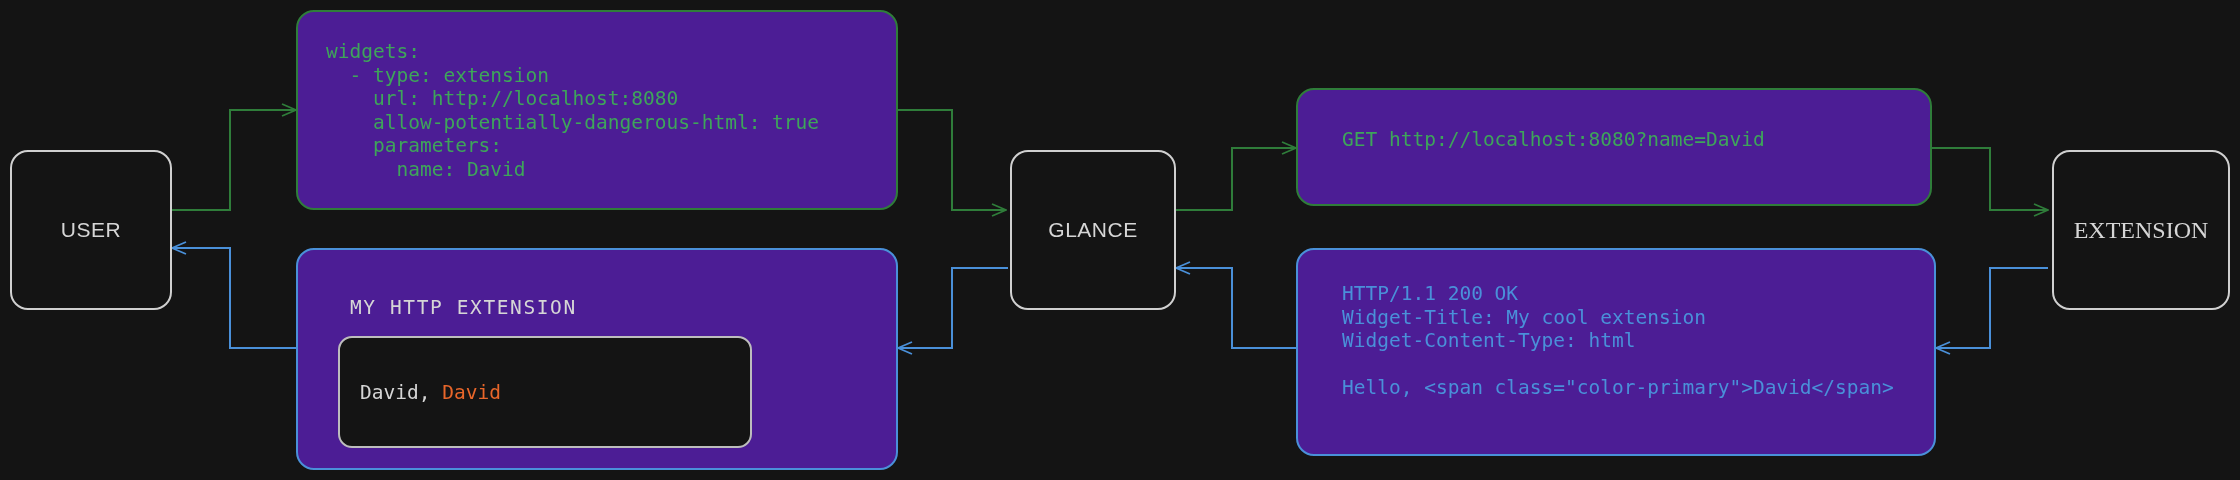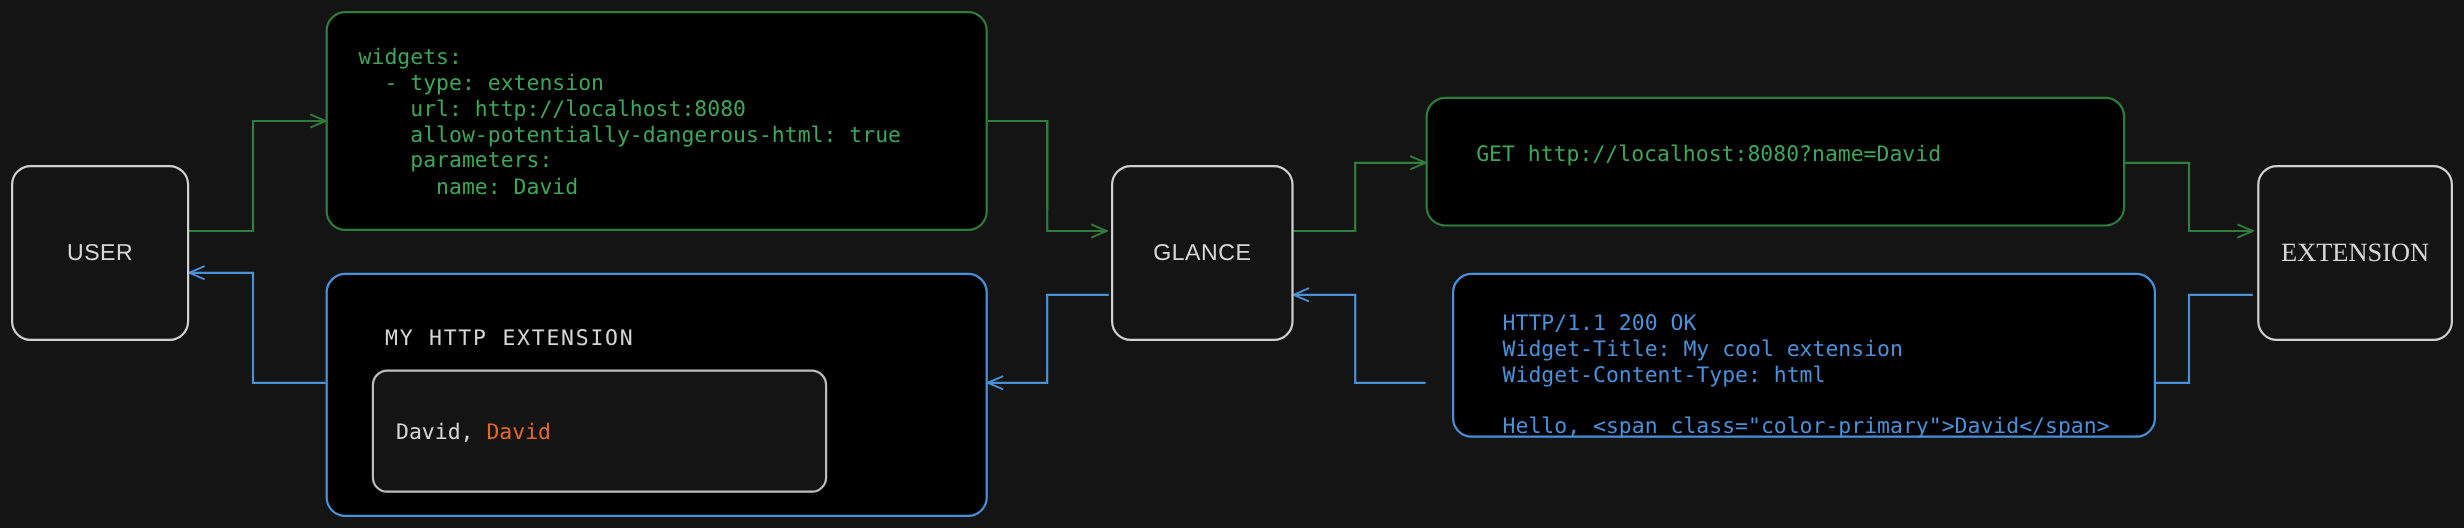--- a/index.html
+++ b/index.html
@@ -8,21 +8,21 @@
   #stage{position:relative;width:2240px;height:480px;background:#141414;}
 
   svg.wires{position:absolute;left:0;top:0;width:2240px;height:480px;overflow:visible;}
 
   .node{position:absolute;border:2px solid #d0d0d0;border-radius:18px;
         background:#141414;display:flex;align-items:center;justify-content:center;}
   .node .lbl{color:#d6d6d6;font-size:21px;letter-spacing:.5px;
              font-family:"Liberation Sans",sans-serif;}
   .node.mono .lbl{font-family:Liberation Serif, serif;font-size:24px;letter-spacing:0;}
 
-  .msgbox{position:absolute;border-radius:18px;background:#000000;box-sizing:border-box;}
+  .msgbox{position:absolute;border-radius:18px;background:#4c1d95;box-sizing:border-box;}
   .msgbox.green{border:2px solid #2f7d3a;}
   .msgbox.blue{border:2px solid #4a90d9;}
 
   .code{font-family:"DejaVu Sans Mono",monospace;font-size:19.5px;line-height:23.5px;
         white-space:pre;}
   .code.green{color:#3ea55a;}
   .code.blue{color:#4a90d9;}
 
   .widget-title{font-family:"DejaVu Sans Mono",monospace;font-size:19.5px;
                 color:#d6d6d6;letter-spacing:1.6px;}
@@ -84,21 +84,21 @@
     url: http://localhost:8080
     allow-potentially-dangerous-html: true
     parameters:
       name: David</pre>
   </div>
 
   <div class="msgbox green" style="left:1296px;top:88px;width:636px;height:118px;">
     <pre class="code green" style="margin:0;position:absolute;left:44px;top:38px;text-align:right;">GET http://localhost:8080?name=David</pre>
   </div>
 
-  <div class="msgbox blue" style="left:1296px;top:248px;width:640px;height:150px;margin-left:24px;">
+  <div class="msgbox blue" style="left:1296px;top:248px;width:640px;height:208px;">
     <pre class="code blue" style="margin:0;position:absolute;left:44px;top:32px;">HTTP/1.1 200 OK
 Widget-Title: My cool extension
 Widget-Content-Type: html
 
 Hello, &lt;span class="color-primary"&gt;David&lt;/span&gt;</pre>
   </div>
 
   <div class="msgbox blue" style="left:296px;top:248px;width:602px;height:222px;">
     <div class="widget-title" style="position:absolute;left:52px;top:46px;">MY HTTP EXTENSION</div>
     <div class="inner-card" style="position:absolute;left:40px;top:86px;width:414px;height:112px;">

